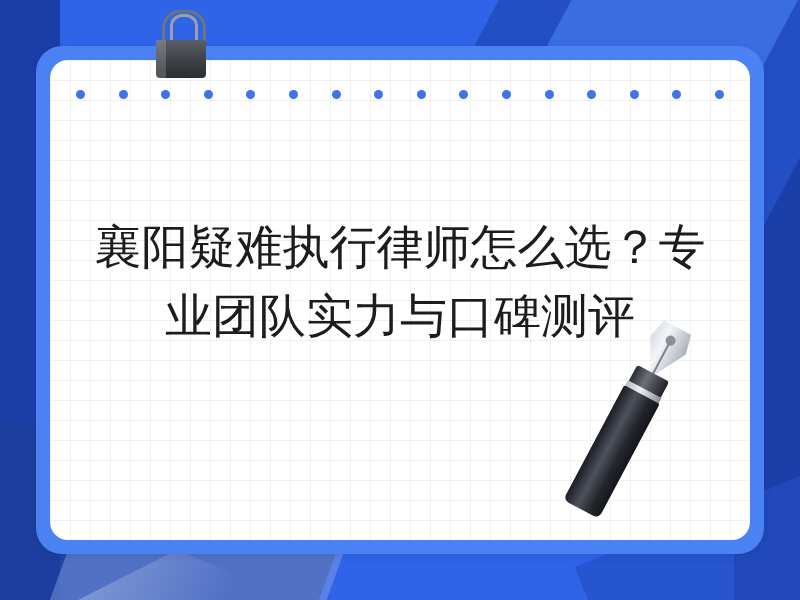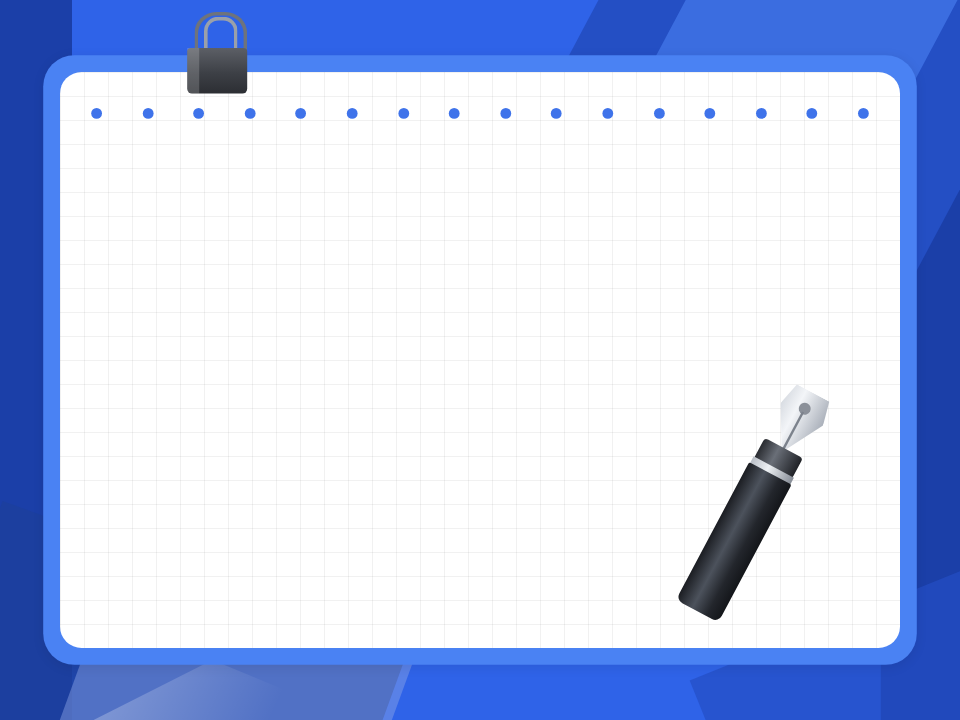--- a/index.html
+++ b/index.html
@@ -284,20 +284,23 @@
         <span class="punch-dot"></span>
         <span class="punch-dot"></span>
         <span class="punch-dot"></span>
         <span class="punch-dot"></span>
         <span class="punch-dot"></span>
         <span class="punch-dot"></span>
         <span class="punch-dot"></span>
         <span class="punch-dot"></span>
       </div>
 
+      <div class="title-wrap">
+        <div class="title-text">襄阳疑难执行律师怎么选？专业团队实力与口碑测评</div>
+      </div>
     </div>
   </div>
 
   <div class="clip">
     <div class="clip-arm"></div>
     <div class="clip-arm2"></div>
     <div class="clip-body"></div>
   </div>
 
   <div class="pen">

